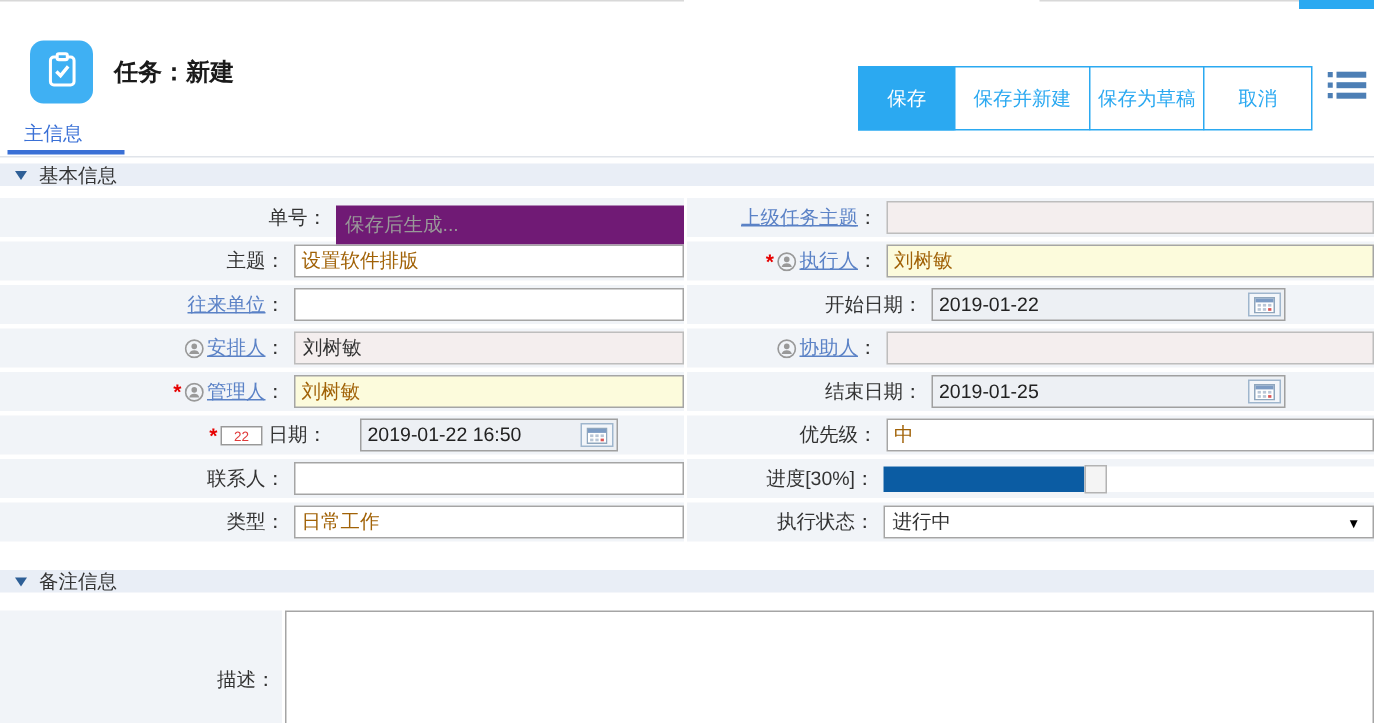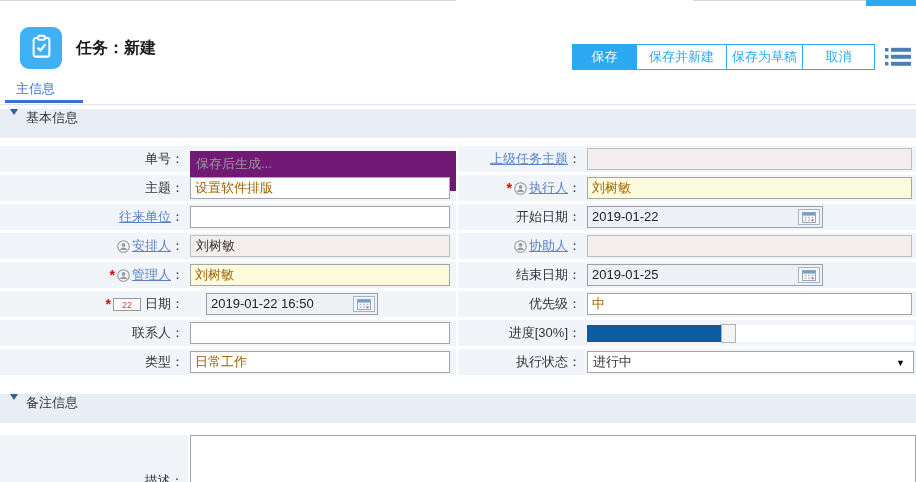--- a/index.html
+++ b/index.html
@@ -14,42 +14,42 @@
   .topline.seg-a { left:0; width:456px; }
   .topline.seg-b { left:693px; width:223px; }
   .tab-sliver { position:absolute; top:0; left:866px; width:50px; height:6px; background:#2ba9f1; }
 
   
   .app-icon { position:absolute; left:20px; top:27px; width:42px; height:42px;
     background:#3fb0f3; border-radius:9px; display:flex; align-items:center; justify-content:center; }
   .page-title { position:absolute; left:76px; top:38px; font-size:16px; font-weight:bold; color:#1a1a1a; }
 
   .actions { position:absolute; left:572px; top:44px; display:flex; }
-  .btn { height:26px; line-height:24px; border:1px solid #2ba9f1; background:#fff; color:#2ba9f1;
+  .btn { height:43px; line-height:24px; border:1px solid #2ba9f1; background:#fff; color:#2ba9f1;
     text-align:center; font-size:13px; cursor:pointer; padding:0; font-family:inherit; }
   .btn + .btn { margin-left:-1px; }
   .btn.primary { background:#2ba9f1; color:#fff; }
   .b1{width:65px;} .b2{width:91px;} .b3{width:77px;} .b4{width:73px;}
   .menu-icon { position:absolute; left:885px; top:46px; width:26px; height:22px; cursor:pointer; }
 
   
   .tab { position:absolute; left:16px; top:80px; color:#3a70d6; cursor:pointer; }
   .tab-underline { position:absolute; left:5px; top:100px; width:78px; height:3px; background:#3a70d6; }
   .divider { position:absolute; left:0; top:104px; width:916px; height:1px; background:#e0e4ea; }
 
   .content { position:absolute; left:0; top:109px; width:916px; }
-  .section-hdr { height:29px; background:#e9eef6; display:flex; padding-left:10px; cursor:pointer; }
+  .section-hdr { height:15px; background:#e9eef6; display:flex; align-items:center; padding-left:10px; cursor:pointer; }
   .tri { width:0; height:0; border-left:4px solid transparent; border-right:4px solid transparent;
     border-top:6px solid #2e5f96; margin-right:8px; }
 
   .form { margin-top:8px; display:flex; }
   .col-left { width:456px; margin-right:2px; }
   .col-right { width:458px; }
   .row { height:26px; margin-bottom:3px; display:flex; background:#f1f4f8; }
-  .lbl { display:flex; align-items:center; justify-content:flex-end; padding-right:4px; white-space:nowrap; }
+  .lbl { display:flex; align-items:center; justify-content:flex-end; padding-right:4px; white-space:nowrap;margin-left:34px; }
   .col-left .lbl { width:188px; }
   .col-right .lbl { width:127px; }
   .val { flex:1; display:flex; align-items:center; position:relative; padding-left:2px; }
 
   .input { height:22px; border:1px solid #a5a5a5; background:#fff; padding:0 4px; font:inherit; color:#a16207; }
   .col-left .w-full { width:260px; }
   .col-right .w-full { width:325px; }
   .yellow { background:#fcfbdc; }
   .flat-ro { flex:1; height:40px; line-height:26px; background:#701a75; color:#999; padding-left:6px;margin-top:23px; }
   .ro { height:22px; border:1px solid #bdbdbd; background:#f4eeee; line-height:20px; padding:0 5px; color:#333; }

